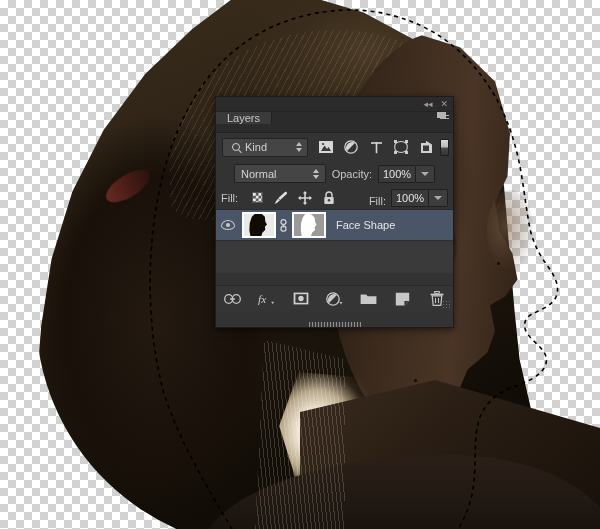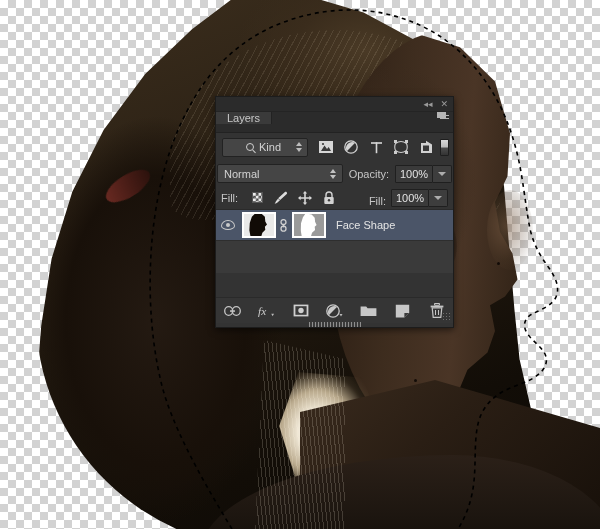--- a/index.html
+++ b/index.html
@@ -181,21 +181,21 @@
     padding: 0 4px 0 6px;
     gap: 6px;
     background: #333;
   }
   .kind-select {
     width: 88px; height: 19px;
     background: #454545;
     border: 1px solid #222;
     border-radius: 2px;
     display: flex; align-items: center;
-    padding-left: 23px; gap: 5px;
+    padding-left: 9px; gap: 5px;
     color: #d2d2d2; font-size: 11px;
     position: relative;
   }
   .magnify {
     width: 8px; height: 8px; border: 1.4px solid #cfcfcf; border-radius: 50%;
     position: relative; flex: 0 0 auto;
   }
   .magnify:after {
     content:''; position:absolute; right:-3px; bottom:-2px;
     width:4px;height:1.4px;background:#cfcfcf;transform:rotate(45deg);
@@ -210,21 +210,21 @@
 
   .filter-icons { display:flex; align-items:center; gap:9px; margin-left:4px;}
   .fi { width:16px;height:16px;display:flex;align-items:center;justify-content:center;color:#cdcdcd;}
   .fi svg{display:block;}
   .filter-toggle {
     width: 9px; height: 17px; margin-left: auto;
     background: linear-gradient(180deg,#d8d8d8 0%,#bcbcbc 45%,#4a4a4a 55%,#333 100%);
     border: 1px solid #1e1e1e; border-radius: 1px;
   }
 
-  .mode-row { height: 25px; padding: 0 1px; gap: 6px; background:#333; }
+  .mode-row { height: 25px; padding: 0 18px; gap: 6px; background:#333; }
   .mode-select {
     width: 128px; height: 19px; background:#454545; border:1px solid #222;
     border-radius:2px; display:flex;align-items:center;padding-left:6px;
     color:#d2d2d2;font-size:11px;position:relative;
   }
   .arrows {
     position:absolute;right:6px;top:50%;transform:translateY(-50%);
     display:flex;flex-direction:column;gap:2px;
   }
   .arrows .up{width:0;height:0;border-left:3.5px solid transparent;border-right:3.5px solid transparent;border-bottom:4px solid #c3c3c3;}
@@ -295,21 +295,21 @@
                        82% 72%, 66% 84%, 60% 100%, 12% 100%, 6% 72%, 8% 42%, 18% 16%);
   }
   .thumb-lightbg{position:absolute;inset:0;background:#e9e9e9;}
   .linkicon { width: 14px; display:flex;align-items:center;justify-content:center;color:#cfcfcf;}
   .layer-name { margin-left: 10px; font-size: 11px; color:#e4e4e4; }
   .layer-name.italic { font-style: italic; color:#dcdcdc; }
   .lockbadge { margin-left:auto; margin-right:9px; color:#b6b6b6; }
   .list-filler { height: 32px; background:#3a3a3a; }
 
   .bottombar {
-    position:absolute; left:0; bottom:4px; width:100%;
+    position:absolute; left:0; bottom:16px; width:100%;
     height:26px; background:#353535; border-top:1px solid #2a2a2a;
     display:flex; align-items:center; justify-content:center; gap:17px;
   }
   .bb { width:17px;height:17px;display:flex;align-items:center;justify-content:center;color:#c4c4c4;}
   .grip {
     position:absolute;right:2px;bottom:2px;width:9px;height:9px;
     background-image: radial-gradient(#6f6f6f 35%, transparent 36%);
     background-size: 3px 3px;
   }
   .hscroll {

